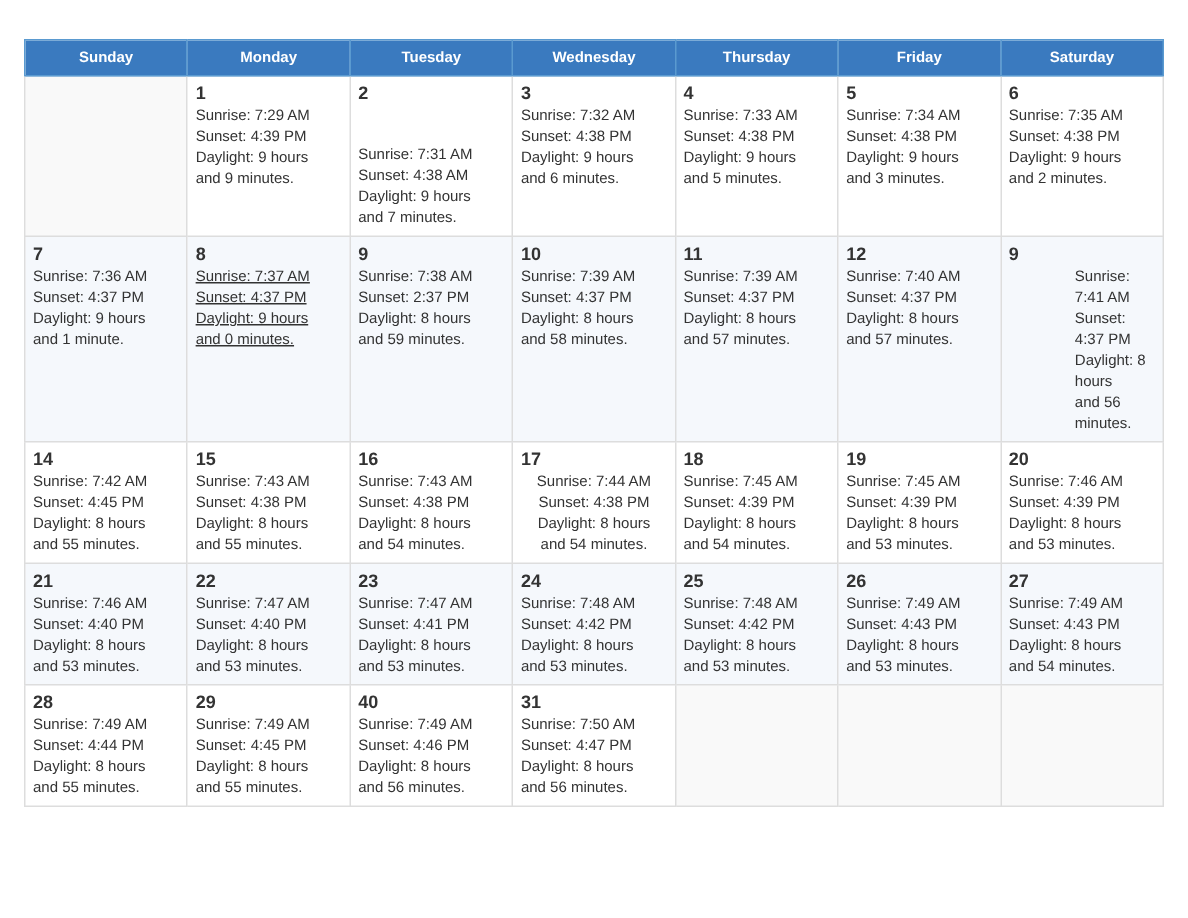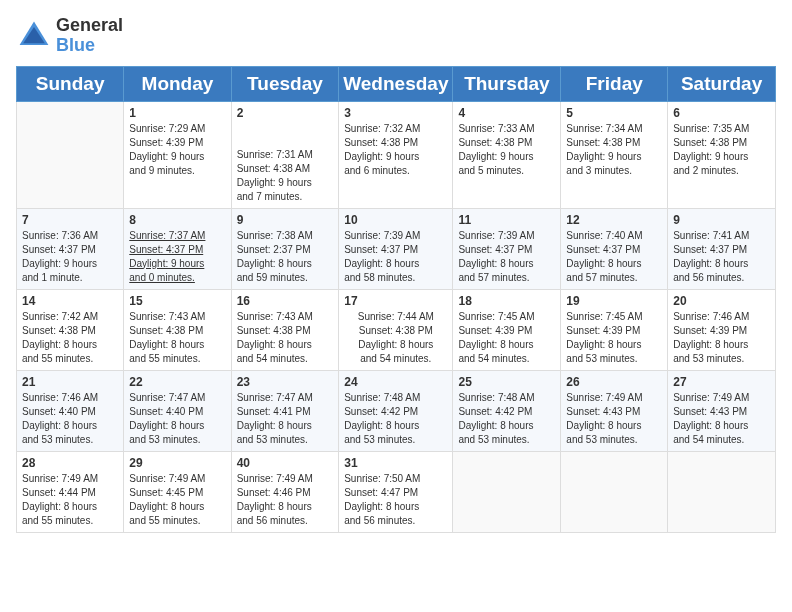--- a/index.html
+++ b/index.html
@@ -52,21 +52,21 @@
       font-size: 14px;
       color: #555;
     }
     .calendar {
       width: 100%;
       border-collapse: collapse;
     }
     .calendar th {
       background-color: #3a7abf;
       color: white;
-      font-size: 19px;
+      font-size: 10px;
       font-weight: bold;
       text-align: center;
       padding: 6px 4px;
       border: 1px solid #5a9ad0;
     }
     .calendar td {
       width: calc(100% / 7);
       vertical-align: top;
       padding: 4px 5px;
       border: 1px solid #ddd;
@@ -93,30 +93,20 @@
       color: #333;
     }
     .empty-cell {
       background: #f9f9f9 !important;
     }
   </style>
 </head>
 <body>
 
 <div class="header">
-  <div class="logo">
-    <svg class="logo-icon" viewBox="0 0 40 40">
-      <polygon points="20,4 36,30 4,30" fill="#4a90d9"></polygon>
-      <polygon points="20,10 32,28 8,28" fill="#2a60a9"></polygon>
-    </svg>
-    <div class="logo-text">
-      <span class="logo-general">General</span>
-      <span class="logo-blue">Blue</span>
-    </div>
-  </div>
   <div class="title-section">
   </div>
 </div>
 
 <table class="calendar">
   <thead>
     <tr>
     <th>Sunday</th>
         <th>Monday</th>
         <th>Tuesday</th>
@@ -210,31 +200,31 @@
         </td>
         <td>
           <span class="day-num">12</span>
           <div class="cell-info" style="white-space: pre-line;">Sunrise: 7:40 AM
 Sunset: 4:37 PM
 Daylight: 8 hours
 and 57 minutes.</div>
         </td>
         <td>
           <span class="day-num">9</span>
-          <div class="cell-info" style="white-space: pre-line;">Sunrise: 7:41 AM
+          <div class="cell-info" style="white-space: pre-line; margin-left: 44px;">Sunrise: 7:41 AM
 Sunset: 4:37 PM
 Daylight: 8 hours
 and 56 minutes.</div>
         </td>
       </tr>
       <tr>
         <td>
           <span class="day-num">14</span>
           <div class="cell-info" style="white-space: pre-line;">Sunrise: 7:42 AM
-Sunset: 4:38 PM
+Sunset: 4:45 PM
 Daylight: 8 hours
 and 55 minutes.</div>
         </td>
         <td>
           <span class="day-num">15</span>
           <div class="cell-info" style="white-space: pre-line;">Sunrise: 7:43 AM
 Sunset: 4:38 PM
 Daylight: 8 hours
 and 55 minutes.</div>
         </td>

